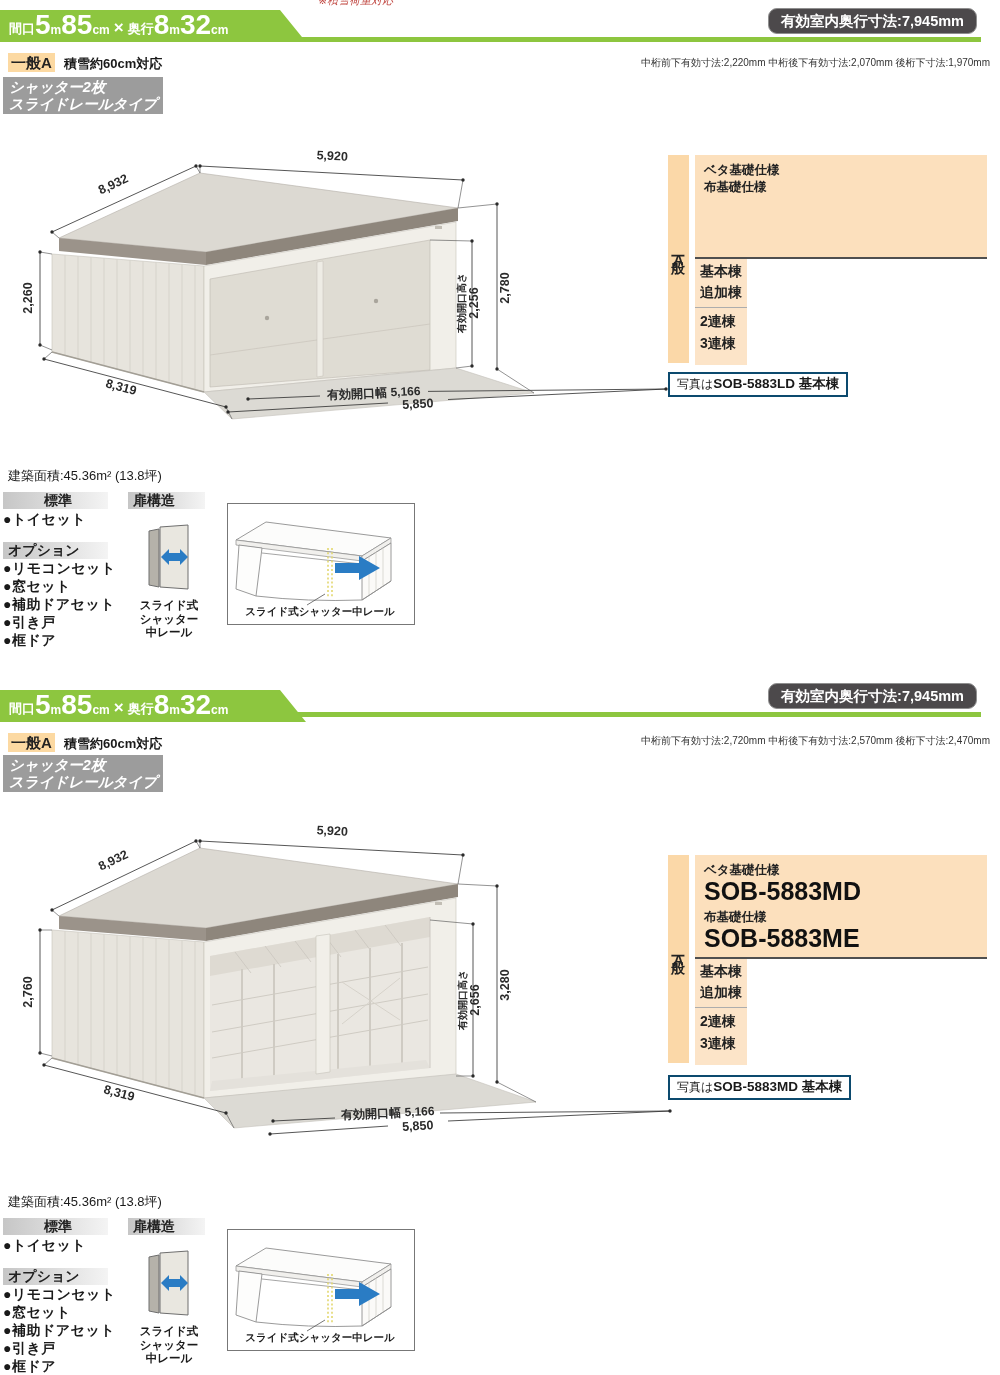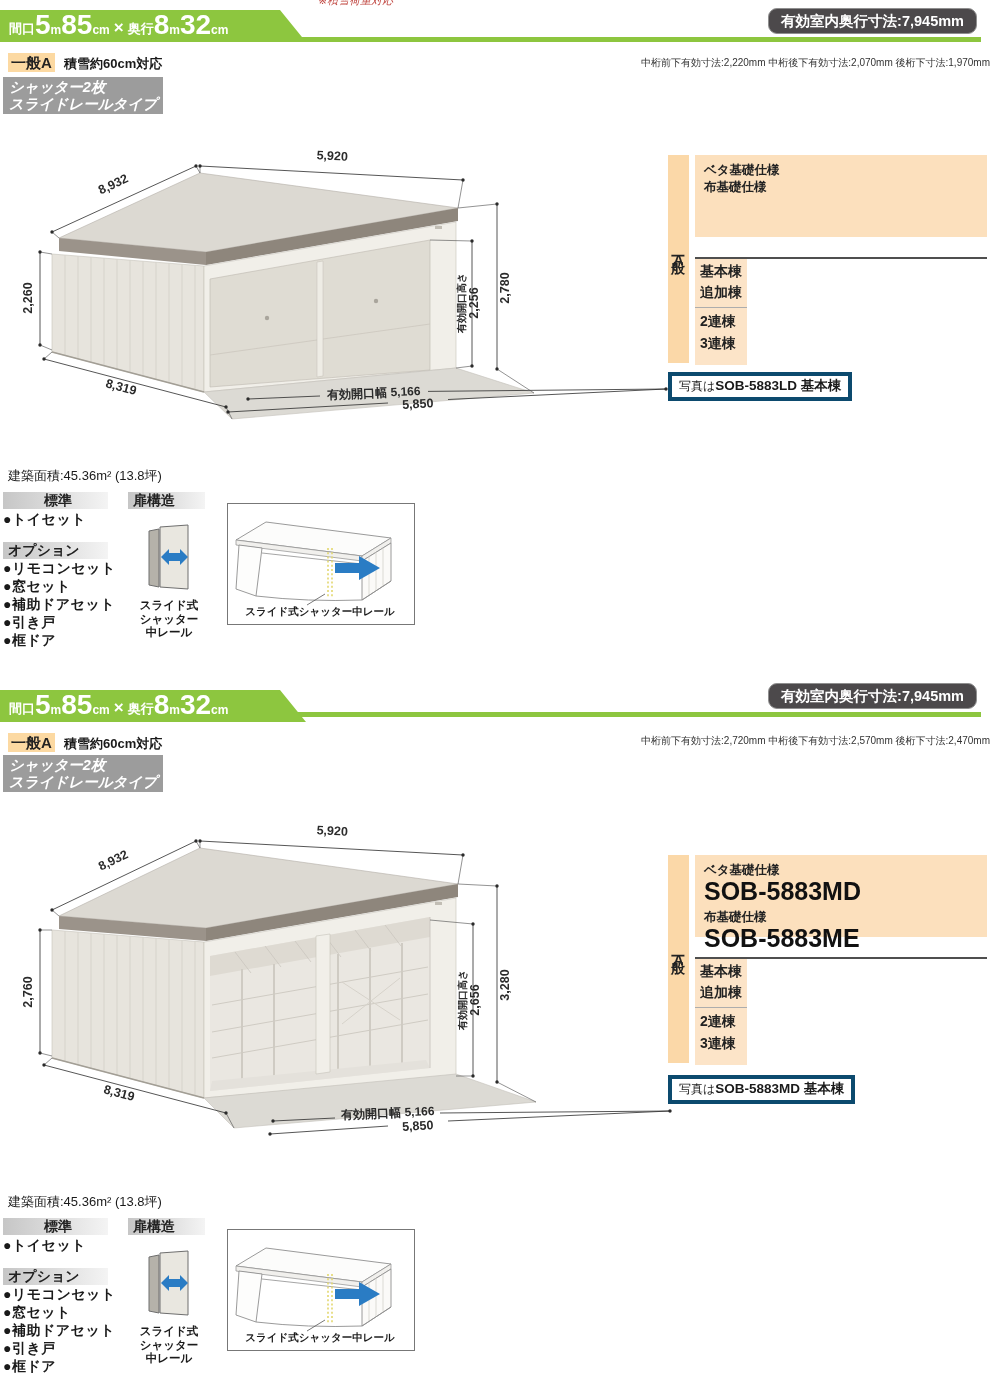--- a/index.html
+++ b/index.html
@@ -38,30 +38,30 @@
 
   .draw{position:absolute;left:20px;top:140px;}
   #sec2 .draw{top:145px;}
 
   .panel{position:absolute;left:665px;top:155px;width:322px;height:240px;}
   #sec2 .panel{top:180px;}
   .p-strip{position:absolute;left:3px;top:0;width:21px;height:208px;background:#fbd8a8;
            display:flex;align-items:center;justify-content:center;}
   .p-strip span{writing-mode:vertical-rl;text-orientation:upright;font-size:14px;font-weight:700;
                 letter-spacing:2px;color:#222;}
-  .p-block{position:absolute;left:30px;top:0;width:292px;height:82px;background:#fce0bd;
+  .p-block{position:absolute;left:30px;top:0;width:292px;height:102px;background:#fce0bd;
            padding:7px 0 0 9px;box-sizing:border-box;}
   .p-lab{font-size:12.5px;font-weight:600;color:#222;}
   .p-code{font-size:25px;font-weight:700;line-height:1.02;margin:0 0 4px 0;color:#111;}
   .p-div{position:absolute;left:30px;top:102px;width:292px;height:2px;background:#4f4f4f;}
   .p-col{position:absolute;left:30px;top:104px;width:52px;height:106px;background:#fce4c8;}
   .p-row{position:absolute;left:35px;font-size:14px;font-weight:600;color:#222;}
   .p-thin{position:absolute;left:30px;top:152px;width:52px;height:1px;background:#adadad;}
 
-  .photo-box{position:absolute;left:668px;top:372px;border:4px solid #0c4a6e;background:#fff;
+  .photo-box{position:absolute;left:668px;top:372px;border:2px solid #0c4a6e;background:#fff;
              padding:1px 7px 2px;font-size:12px;white-space:nowrap;}
   .photo-box b{font-size:13.5px;}
   #sec2 .photo-box{top:400px;}
 
   .bgroup{position:absolute;left:0;top:467px;width:1000px;height:208px;}
   #sec2 .bgroup{top:518px;}
   .area{position:absolute;left:8px;top:0;font-size:13px;font-weight:400;}
   .hbar{position:absolute;height:17px;background:linear-gradient(to right,#c6c6c6,#f4f4f4);
         font-size:14px;font-weight:700;line-height:17px;padding-left:5px;box-sizing:border-box;color:#222;}
   .hbar.std{left:3px;top:25px;width:105px;text-align:center;}

